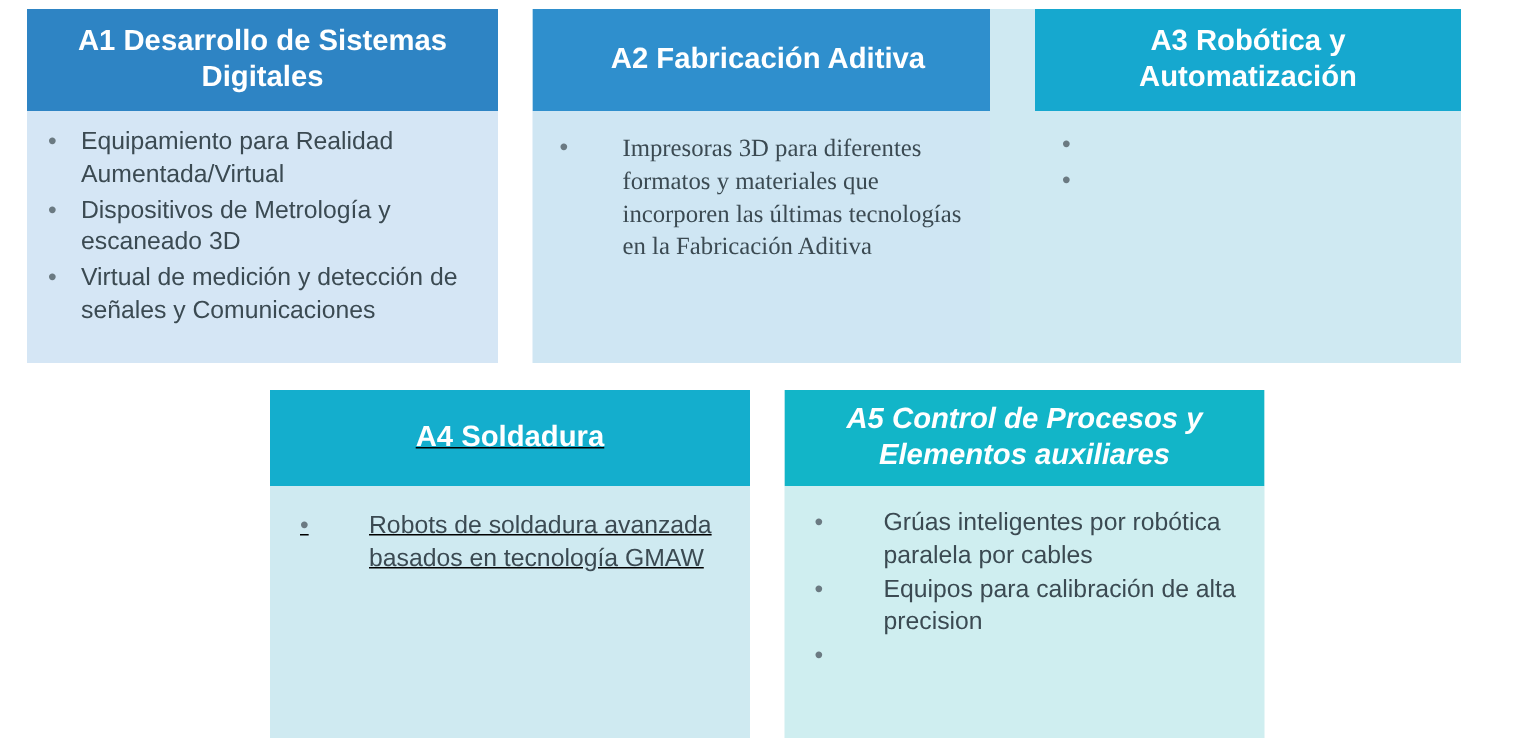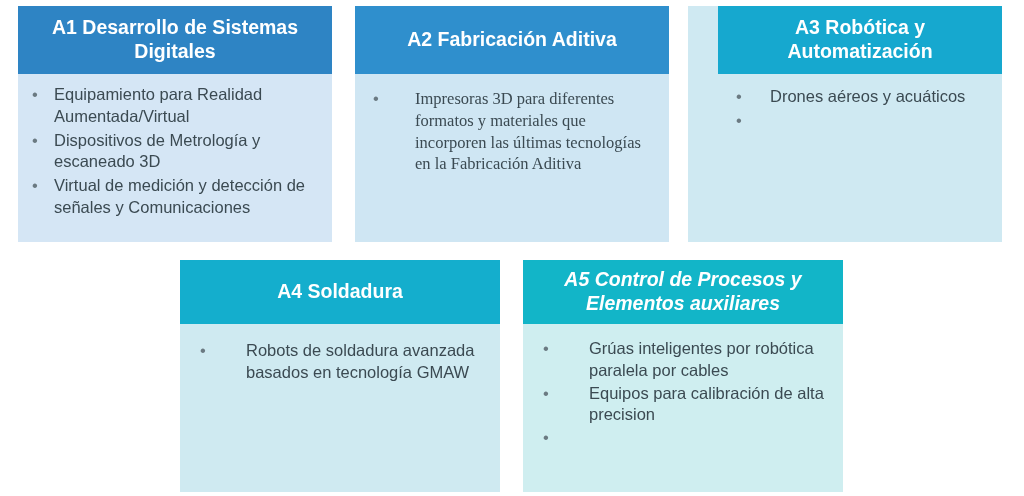--- a/index.html
+++ b/index.html
@@ -59,21 +59,21 @@
     text-align: left;
     color: #6b7a82;
   }
   .bullet-text {
     flex: 1 1 auto;
   }
 
   
   #card-a1 { left: 18px;  top: 6px;  width: 314px; height: 236px; }
   #card-a2 { left: 355px; top: 6px;  width: 314px; height: 236px; }
-  #card-a3 { left: 688px; top: 6px;  width: 314px; height: 236px; padding-left: 30px; }
+  #card-a3 { left: 660px; top: 6px;  width: 314px; height: 236px; padding-left: 30px; }
 
   #card-a1 .card-header { height: 68px; }
   #card-a2 .card-header { height: 68px; }
   #card-a3 .card-header { height: 68px; }
 
   #card-a1 .card-body,
   #card-a2 .card-body,
   #card-a3 .card-body { font-size: 16.5px; line-height: 1.32; }
 
   #card-a1 .bullet-mark { width: 22px; padding-left: 4px; }
@@ -81,21 +81,21 @@
 
   #card-a2 .card-body { padding-top: 14px; }
   #card-a2 .bullet-mark { width: 42px; padding-left: 8px; }
   #card-a2 .bullet-text { padding-right: 10px; font-family: Liberation Serif, serif; }
 
   #card-a3 .card-body { padding-top: 12px; }
   #card-a3 .bullet-mark { width: 34px; padding-left: 8px; }
   #card-a3 li { margin-bottom: 2px; }
 
   
-  #card-a4 { left: 180px; top: 260px; width: 320px; height: 232px; }
+  #card-a4 { left: 180px; top: 260px; width: 320px; height: 232px; text-decoration: underline; }
   #card-a5 { left: 523px; top: 260px; width: 320px; height: 232px; }
 
   #card-a4 .card-header { height: 64px; }
   #card-a5 .card-header { height: 64px; font-style: italic; }
 
   #card-a4 .card-body,
   #card-a5 .card-body { font-size: 16.5px; line-height: 1.32; }
 
   #card-a4 .card-body { padding-top: 16px; }
   #card-a4 .bullet-mark { width: 46px; padding-left: 10px; }
@@ -146,21 +146,20 @@
   </div>
 
   <div class="card" id="card-a3" style="background: rgb(207, 233, 242);">
     <div class="card-header" style="background: rgb(22, 168, 207);">
       <span>A3 Robótica y Automatización</span>
     </div>
     <div class="card-body">
       <ul class="bullets">
         <li>
           <span class="bullet-mark">•</span>
-          <span class="bullet-text">Drones aéreos y acuáticos</span>
         </li>
         <li>
           <span class="bullet-mark">•</span>
         </li>
       </ul>
     </div>
   </div>
 
   <div class="card" id="card-a4" style="background: rgb(207, 234, 241);">
     <div class="card-header" style="background: rgb(20, 174, 205);">

